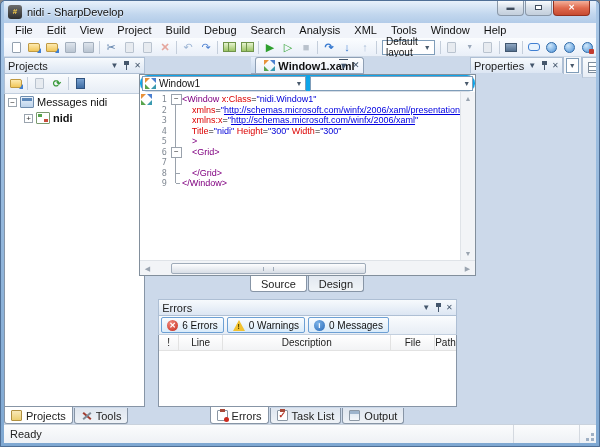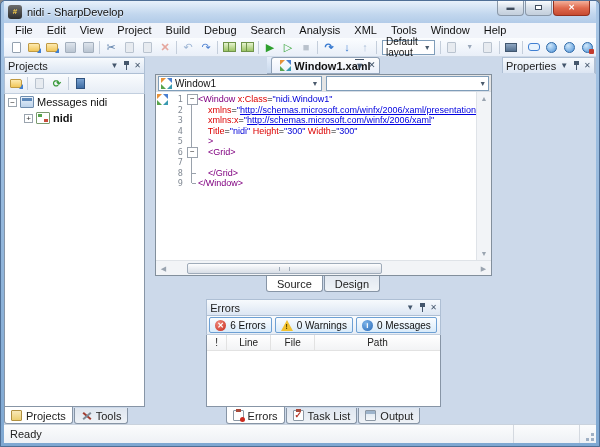--- a/index.html
+++ b/index.html
@@ -37,21 +37,21 @@
   .g-build::after{content:"";position:absolute;left:4px;top:0;bottom:0;border-left:1px solid #6f944a;}
   .g-ball{width:11px;height:11px;border-radius:50%;background:radial-gradient(circle at 35% 30%,#cfe7fa,#4f93d8);border:1px solid #2f6aa8;position:relative;}
   .g-ball.red::after{content:"";position:absolute;right:-2px;bottom:-2px;width:5px;height:5px;border-radius:1px;background:#c23b2e;}
   .g-comm{width:12px;height:8px;border:1px solid #3f7fd2;border-radius:3px;background:#e8f3fd;}
   .g-dark{width:12px;height:9px;background:linear-gradient(#8ea6c2,#54708f);border:1px solid #42576f;}
   .layoutsel{height:15px;background:#fff;border:1px solid #7f9db9;font-size:10px;color:#111;
              display:flex;align-items:center;padding:0 3px;margin:0 3px;}
   .layoutsel .cv{margin-right:6px;}
   .caret{font-size:7px;color:#4a5a6c;}
   
-  .workspace{flex:1;display:flex;background:#ccd9ea;overflow:hidden;gap:16px;}
+  .workspace{flex:1;display:flex;background:#ccd9ea;overflow:hidden;}
   .col-left{width:141px;flex:none;display:flex;flex-direction:column;margin-right:3px;}
   .col-center{width:319px;flex:none;display:flex;flex-direction:column;margin-right:3px;align-items:center;}
   .col-right{flex:1;display:flex;flex-direction:row;}
   .phead{height:16px;display:flex;align-items:center;background:linear-gradient(#f7fafd,#dce6f3);
          border:1px solid #aebfd4;border-bottom:none;padding:0 3px;flex:none;}
   .phead .ptitle{font-size:11px;color:#222;flex:1;}
   .hico{font-size:8px;color:#44566c;margin-left:4px;line-height:10px;}
   .pin{display:inline-block;width:7px;height:9px;position:relative;margin-left:5px;}
   .pin::before{content:"";position:absolute;left:1px;top:0;width:5px;height:4px;background:#44566c;}
   .pin::after{content:"";position:absolute;left:3px;top:4px;width:1px;height:5px;background:#44566c;}
@@ -88,21 +88,21 @@
   
   .doctabs{height:17px;display:flex;align-items:flex-end;background:linear-gradient(#e6eefa,#c7d8ec);
            border-bottom:1px solid #98a9bf;padding-left:4px;position:relative;flex:none;}
   .doctab{height:16px;display:flex;align-items:center;padding:0 8px;border:1px solid #8fa0b5;border-bottom:none;
           border-radius:3px 3px 0 0;background:linear-gradient(#fefefe,#e9effa);font-size:11px;font-weight:bold;color:#111;}
   .docwell{position:absolute;right:4px;top:2px;display:flex;align-items:center;}
   .docwell .hico{font-size:9px;}
   .ovr{border-top:1px solid #44566c;padding-top:1px;}
   
   .edframe{height:202px;border:1px solid #828f9c;background:#fff;display:flex;flex-direction:column;flex:none;}
-  .combos{height:17px;display:flex;flex:none;border-bottom:1px solid #d7dde5;background:#e5e5e5;}
+  .combos{height:17px;display:flex;flex:none;border-bottom:1px solid #d7dde5;background:#0ea5e9;border-radius:8px;}
   .combo{flex:1;height:15px;margin:1px 2px 0 2px;background:#fff;border:1px solid #7f9db9;
          display:flex;align-items:center;font-size:10px;padding:0 2px;color:#111;}
   .combo .cv{flex:1;white-space:nowrap;overflow:hidden;}
   .pinwheel{width:11px;height:11px;flex:none;margin-right:3px;position:relative;}
   .pinwheel::before{content:"";position:absolute;left:0;top:0;width:0;height:0;border-top:5px solid #e8923a;border-right:5px solid transparent;}
   .pinwheel::after{content:"";position:absolute;right:0;bottom:0;width:0;height:0;border-bottom:5px solid #3a9ab0;border-left:5px solid transparent;}
   .pinwheel i{position:absolute;right:0;top:0;width:0;height:0;border-top:5px solid #4a7fd0;border-left:5px solid transparent;}
   .pinwheel b{position:absolute;left:0;bottom:0;width:0;height:0;border-bottom:5px solid #58a44c;border-right:5px solid transparent;}
   .codewrap{flex:1;display:flex;overflow:hidden;}
   .codearea{flex:1;overflow:hidden;padding-top:2px;}
@@ -411,20 +411,21 @@
           </span>
           <span class="errbtn">
             <span class="sico info">i</span>
             <span>0 Messages</span>
           </span>
         </div>
         <div class="errgrid">
           <div class="ghead">
             <span class="gcol col-excl">!</span>
             <span class="gcol col-lineno">Line</span>
+            <span class="gcol col-desc">Description</span>
             <span class="gcol col-file">File</span>
             <span class="gcol col-path">Path</span>
           </div>
         </div>
       </div>
 
       <div class="btabs">
         <div class="btab active">
           <span class="mini clip err"></span>
           <span>Errors</span>

